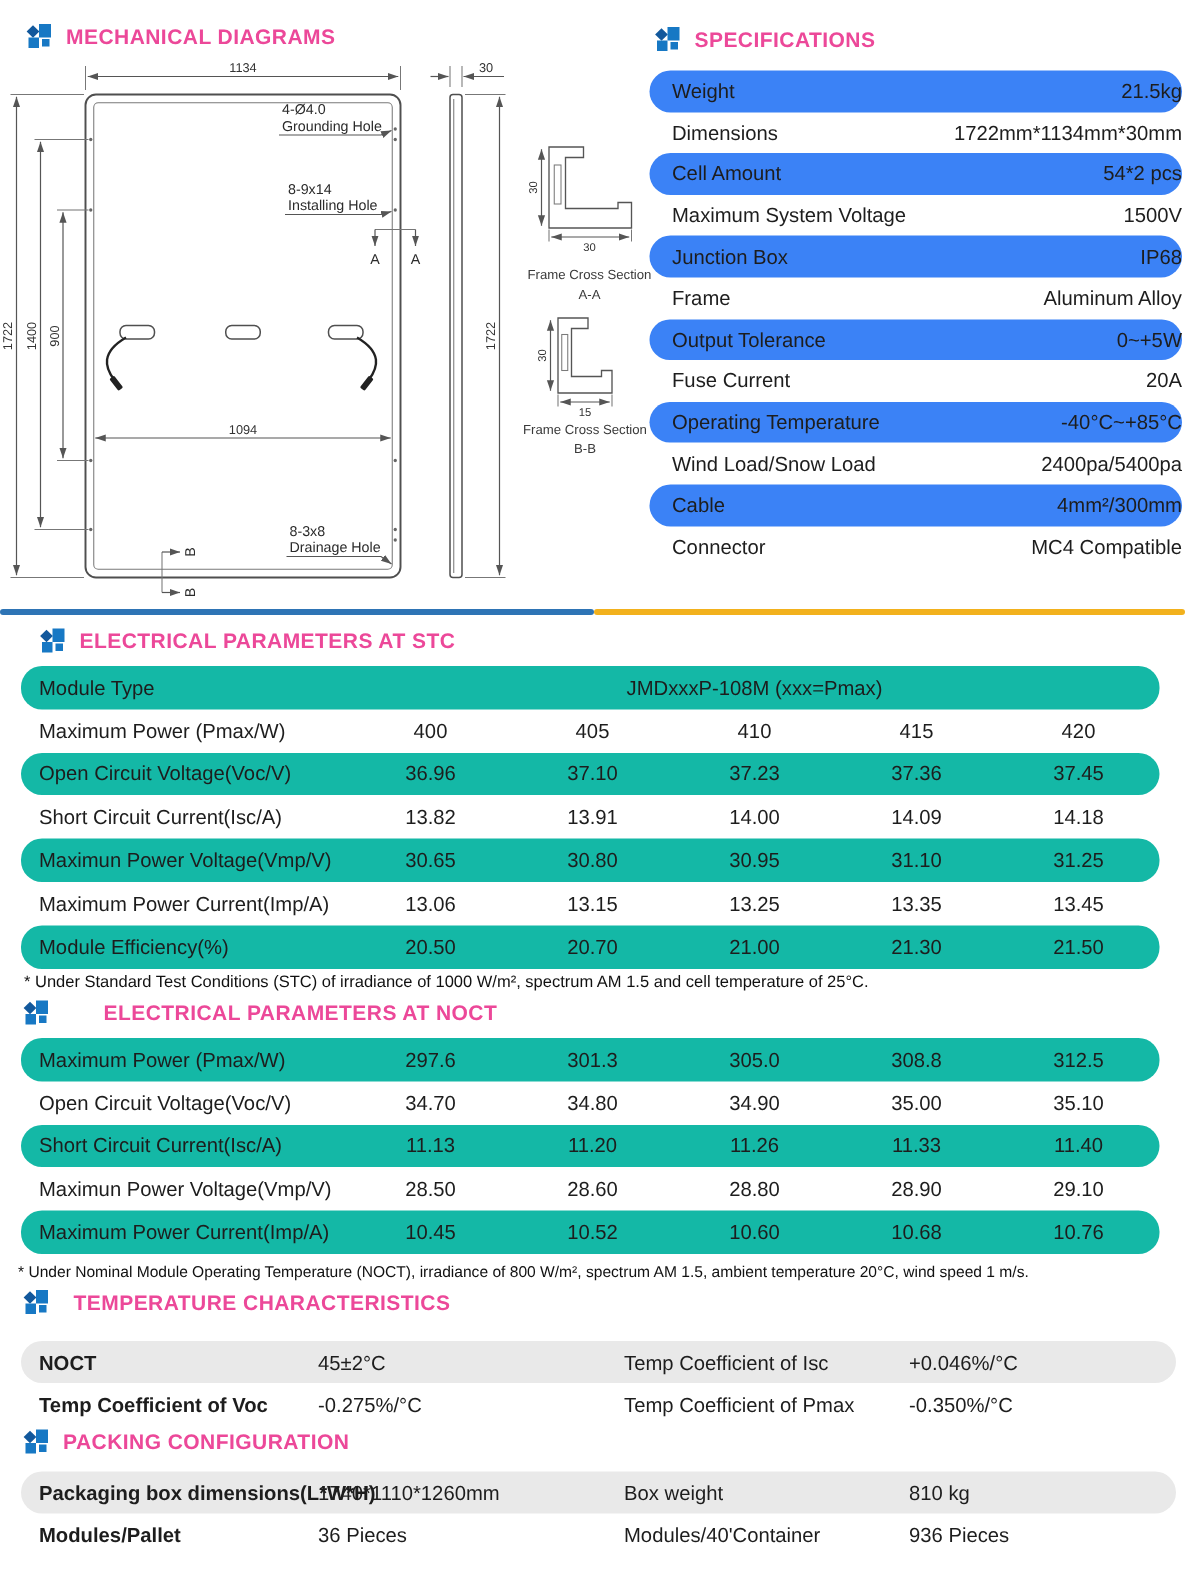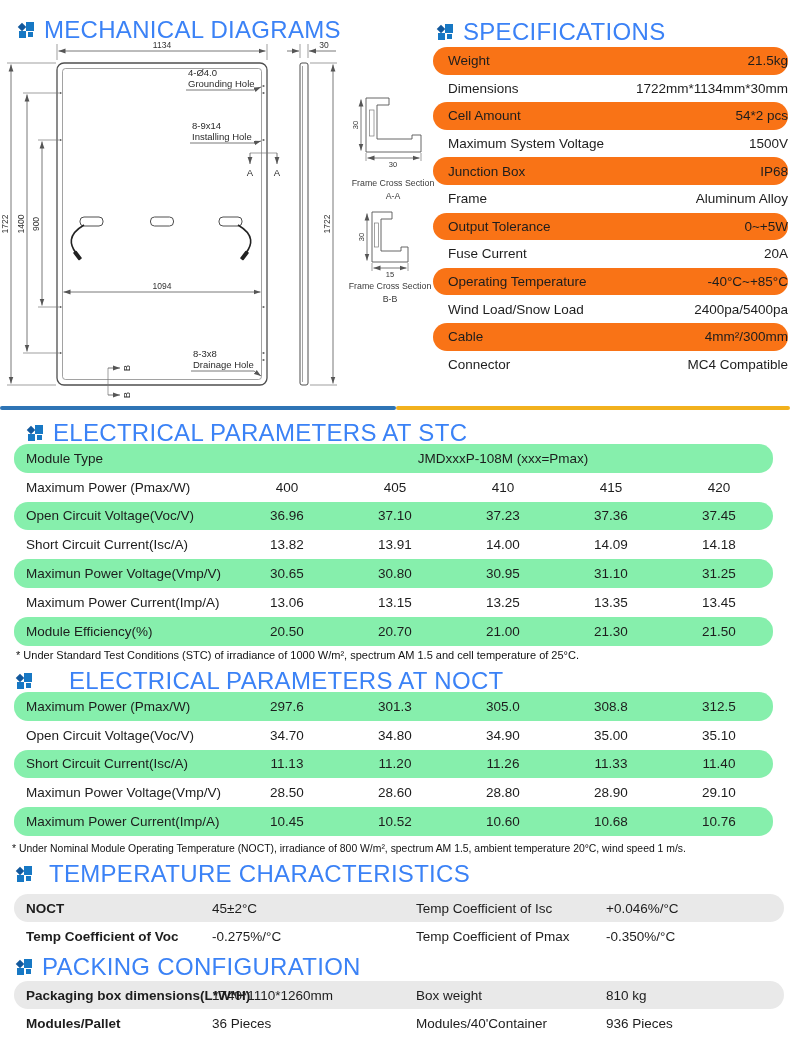--- a/index.html
+++ b/index.html
@@ -2,44 +2,44 @@
 <html><head>
 <meta charset="utf-8">
 <style>
   * { margin:0; padding:0; box-sizing:border-box; }
   html,body { background:#fff; }
   body { width:790px; height:1050px; font-family:"Liberation Sans","DejaVu Sans",sans-serif; color:#1d1d1d; }
   .page { position:relative; width:790px; height:1050px; background:#fff; overflow:hidden; }
 
   
   .sec-h { position:absolute; display:flex; align-items:center; gap:9px; }
-  .sec-title { color:#3b82f6; font-weight:normal; font-size:24px; letter-spacing:.3px; white-space:nowrap; }
+  .sec-title { color:#ec4899; font-weight:bold; font-size:14px; letter-spacing:.3px; white-space:nowrap; }
   .hdr-icon { position:relative; width:17px; height:16px; flex:0 0 auto; }
   .hdr-icon i { position:absolute; background:#1778c4; }
   .hdr-icon .i1 { width:6px; height:6px; left:1px; top:2px; transform:rotate(45deg); background:#12589c; }
   .hdr-icon .i2 { width:8px; height:9px; right:1px; top:0; }
   .hdr-icon .i3 { width:7px; height:7px; left:1px; bottom:0; }
   .hdr-icon .i4 { width:5px; height:5px; right:2px; bottom:1px; }
 
   
   #spec-table { position:absolute; left:433px; top:47px; width:355px; }
   .spec-row { display:flex; align-items:center; height:27.6px; font-size:13.5px; }
-  .spec-row.alt { background:#f97316; border-radius:15px; }
+  .spec-row.alt { background:#3b82f6; border-radius:15px; }
   .spec-label { flex:1; padding-left:15px; white-space:nowrap; }
   .spec-value { width:180px; text-align:right; white-space:nowrap; }
 
   
   #divider { position:absolute; left:0; top:406px; width:790px; height:4px; }
   #divider .blue { position:absolute; left:0; top:0; width:396px; height:4px; background:#2e74b5; border-radius:2px; }
   #divider .gold { position:absolute; left:396px; top:0; width:394px; height:4px; background:#f2b11d; border-radius:2px; }
 
   
   .ptable { position:absolute; width:759px; }
   .prow { display:grid; grid-template-columns:219px repeat(5,108px); align-items:center; height:28.8px; font-size:13.5px; }
-  .prow.alt { background:#86efac; border-radius:14px; }
+  .prow.alt { background:#14b8a6; border-radius:14px; }
   .plabel { padding-left:12px; white-space:nowrap; }
   .pval { text-align:center; white-space:nowrap; }
   .pspan { grid-column:2/7; text-align:center; white-space:nowrap; }
 
   
   .ttable { position:absolute; width:770px; }
   .trow { display:grid; grid-template-columns:198px 204px 190px 1fr; align-items:center; height:28px; font-size:13.5px; }
   .trow.alt { background:#e9e9e9; border-radius:14px; }
   .tcell { white-space:nowrap; }
   .tcell.first { padding-left:12px;font-weight:bold; }

